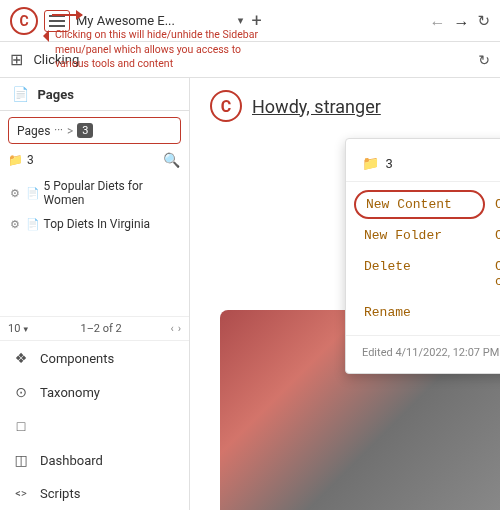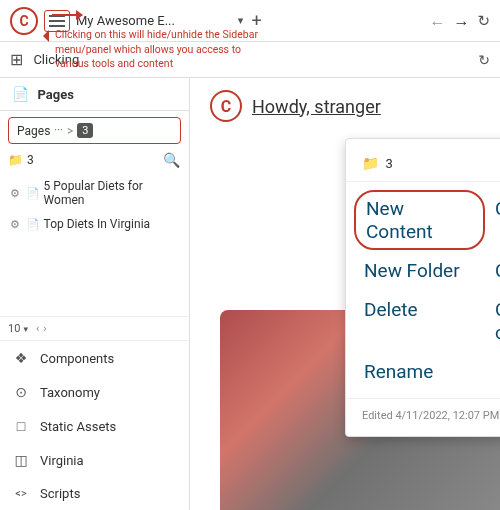--- a/index.html
+++ b/index.html
@@ -320,24 +320,25 @@
     }
     .context-folder-icon { font-size: 14px; color: #5b9bd5; }
     .context-menu-grid {
       display: grid;
       grid-template-columns: 1fr 1fr;
       gap: 2px 0;
       padding: 0 8px;
     }
     .context-menu-item {
       padding: 7px 10px;
-      font-size: 19px;
-      color: #0c4a6e;
+      font-size: 13px;
+      color: #a16207;
       cursor: pointer;
       border-radius: 3px;
+      font-family: Liberation Mono, monospace;
     }
     .context-menu-item.highlighted {
       border: 2px solid #c0392b;
       border-radius: 20px;
       padding: 5px 10px;
     }
     .context-menu-footer {
       padding: 10px 16px 4px;
       border-top: 1px solid #eee;
       margin-top: 8px;
@@ -431,40 +432,40 @@
         <span class="item-file-icon">📄</span>
         <span>Top Diets In Virginia</span>
       </div>
     </div>
 
     <div class="pagination">
       <div class="per-page">
         <span class="per-page-val">10</span>
         <span class="per-page-chevron">▾</span>
       </div>
+      <span class="page-range">1–2 of 2</span>
       <span class="prev-btn">‹</span>
       <span class="next-btn">›</span>
     </div>
 
     <div class="sidebar-nav">
       <div class="sidebar-nav-item">
         <span class="nav-item-icon">❖</span>
         <span>Components</span>
       </div>
       <div class="sidebar-nav-item">
         <span class="nav-item-icon">⊙</span>
         <span>Taxonomy</span>
       </div>
       <div class="sidebar-nav-item">
         <span class="nav-item-icon">□</span>
-        <span>Static Assets</span>
       </div>
       <div class="sidebar-nav-item">
         <span class="nav-item-icon">◫</span>
-        <span>Virginia</span>
+        <span>Dashboard</span>
       </div>
       <div class="sidebar-nav-item">
         <span class="nav-item-icon" style="font-size:11px">&lt;&gt;</span>
         <span>Scripts</span>
       </div>
     </div>
   </div>
 
   <div class="main-area">
     <div class="main-header">

